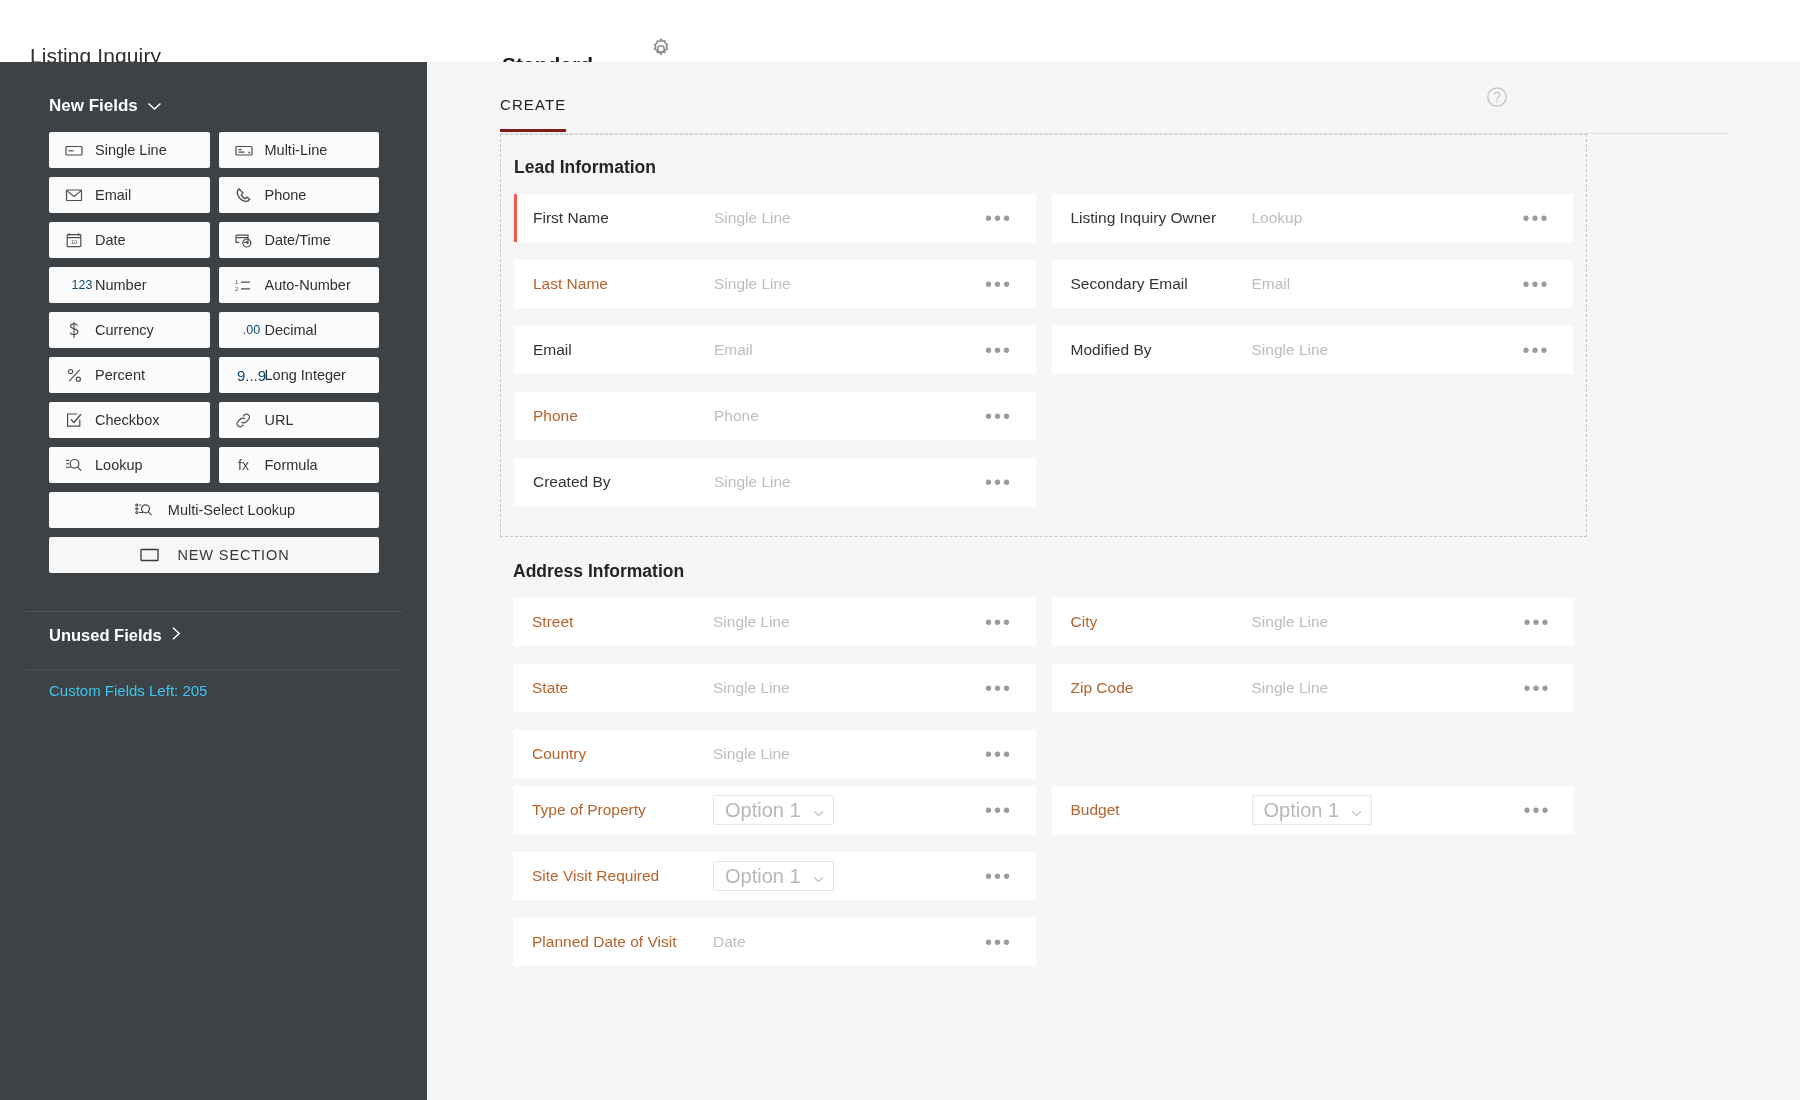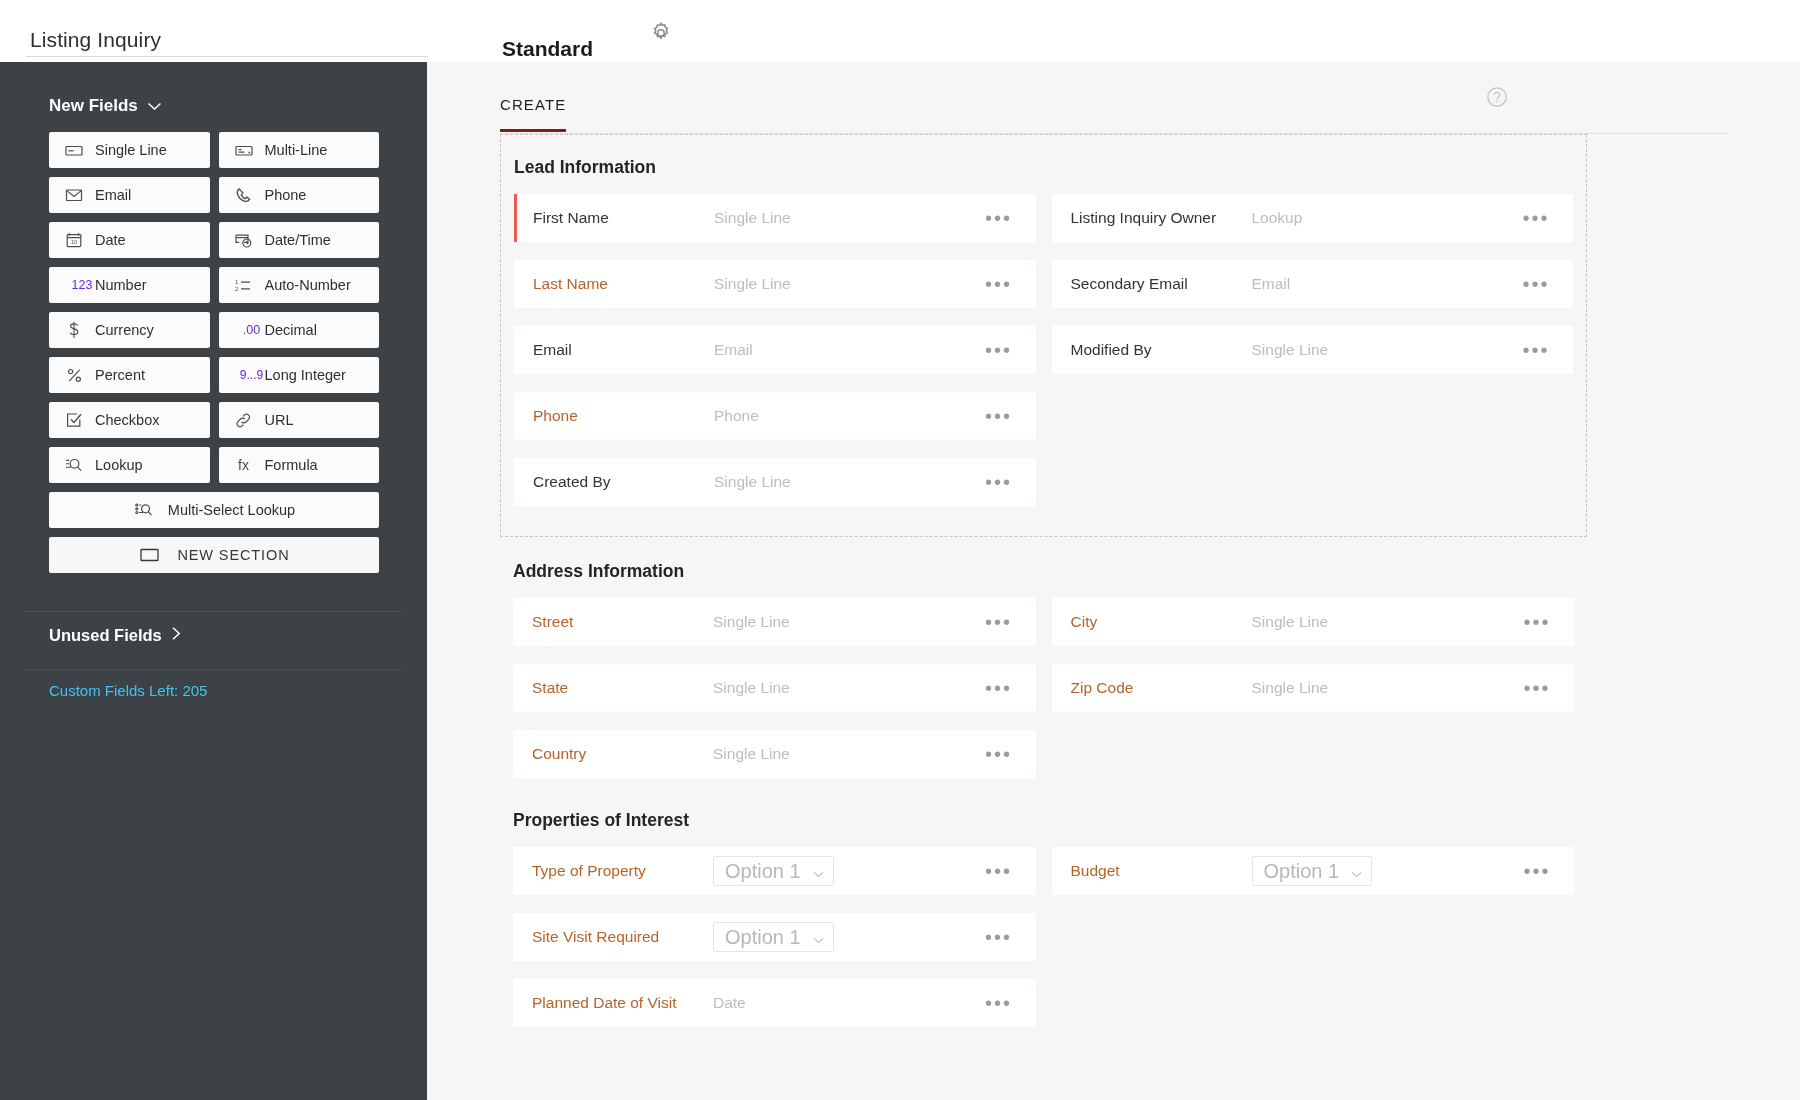--- a/index.html
+++ b/index.html
@@ -7,21 +7,21 @@
     width: 1800px; height: 1100px;
     font-family: "Liberation Sans", sans-serif;
     background: #ffffff;
     overflow: hidden;
   }
 
   .app { position: relative; width: 1800px; height: 1100px; }
 
   
   .topbar {
-    position: absolute; left: 0; top: 0; width: 1800px; height: 62px;
+    position: absolute; left: 0; top: 16px; width: 1800px; height: 62px;
     background: #ffffff;
   }
   .module-title {
     position: absolute; left: 30px; top: 28px;
     font-size: 21px; color: #2f2f2f; letter-spacing: .1px;
   }
   .module-underline {
     position: absolute; left: 26px; top: 56px; width: 402px; height: 1px;
     background: #d9d9d9;
   }
@@ -64,21 +64,21 @@
   .ftile .flabel {
     font-size: 14.5px; color: #2d3134; white-space: nowrap;
     overflow: hidden; text-overflow: ellipsis;
   }
   .ftile.wide { flex: 1 1 100%; justify-content: center; padding-left: 0; gap: 13px; }
   .ftile.newsection {
     background: #f7f7f7; justify-content: center; padding-left: 0; gap: 17px;
   }
   .ftile.newsection .flabel { font-size: 14.5px; letter-spacing: .9px; color: #35393c; }
 
-  .mono-num { font-family: "Liberation Sans", sans-serif; font-size: 12.5px; color: #6d28d9; margin-left: 16px; }
+  .mono-num { font-family: "Liberation Sans", sans-serif; font-size: 12.5px; color: #0c4a6e; margin-left: 16px; }
 
   .sb-divider {
     position: absolute; left: 25px; top: 549px; width: 378px; height: 1px;
     background: #4c5256;
   }
   .sb-unused {
     position: absolute; left: 49px; top: 564px;
     display: flex; align-items: center; gap: 9px;
     color: #ffffff; font-size: 16.5px; font-weight: bold; cursor: pointer;
   }
@@ -302,21 +302,21 @@
             <svg width="15" height="15" viewBox="0 0 15 15" fill="none" stroke="#4a4f53" stroke-width="1.2">
                 <circle cx="3.6" cy="3.6" r="2.1"></circle>
                 <circle cx="11.3" cy="11.3" r="2.1"></circle>
                 <path d="M12.6 1.8L2.2 13.2"></path>
               </svg>
           </span>
           <span class="flabel">Percent</span>
         </div>
         <div class="ftile">
           <span class="ficon">
-            <span class="mono-num" style="font-size:12px;">9...9</span>
+            <span class="mono-num" style="font-size:15px;">9...9</span>
           </span>
           <span class="flabel">Long Integer</span>
         </div>
       </div>
 
       <div class="fgrow">
         <div class="ftile">
           <span class="ficon">
             <svg width="16" height="16" viewBox="0 0 16 16" fill="none" stroke="#4a4f53" stroke-width="1.2">
                 <path d="M13.8 7.6v6.6H1.6V2h9.6"></path>
@@ -506,21 +506,20 @@
             <span class="flabel-main orange">Country</span>
             <span class="fvalue">Single Line</span>
             <span class="dots">•••</span>
           </div>
 
           <div class="fieldrow empty"></div>
         </div>
       </div>
 
       <div class="section plain">
-        <div class="section-title">Properties of Interest</div>
         <div class="rows">
 
           <div class="fieldrow">
             <span class="flabel-main orange">Type of Property</span>
             <span class="fvalue">
               <span class="fselect">
                 <span>Option 1</span>
                 <span>
                   <svg width="11" height="7" viewBox="0 0 11 7" fill="none" stroke="#bdbdbd" stroke-width="1.2">
                       <path d="M1 1.4l4.5 4 4.5-4"></path>

